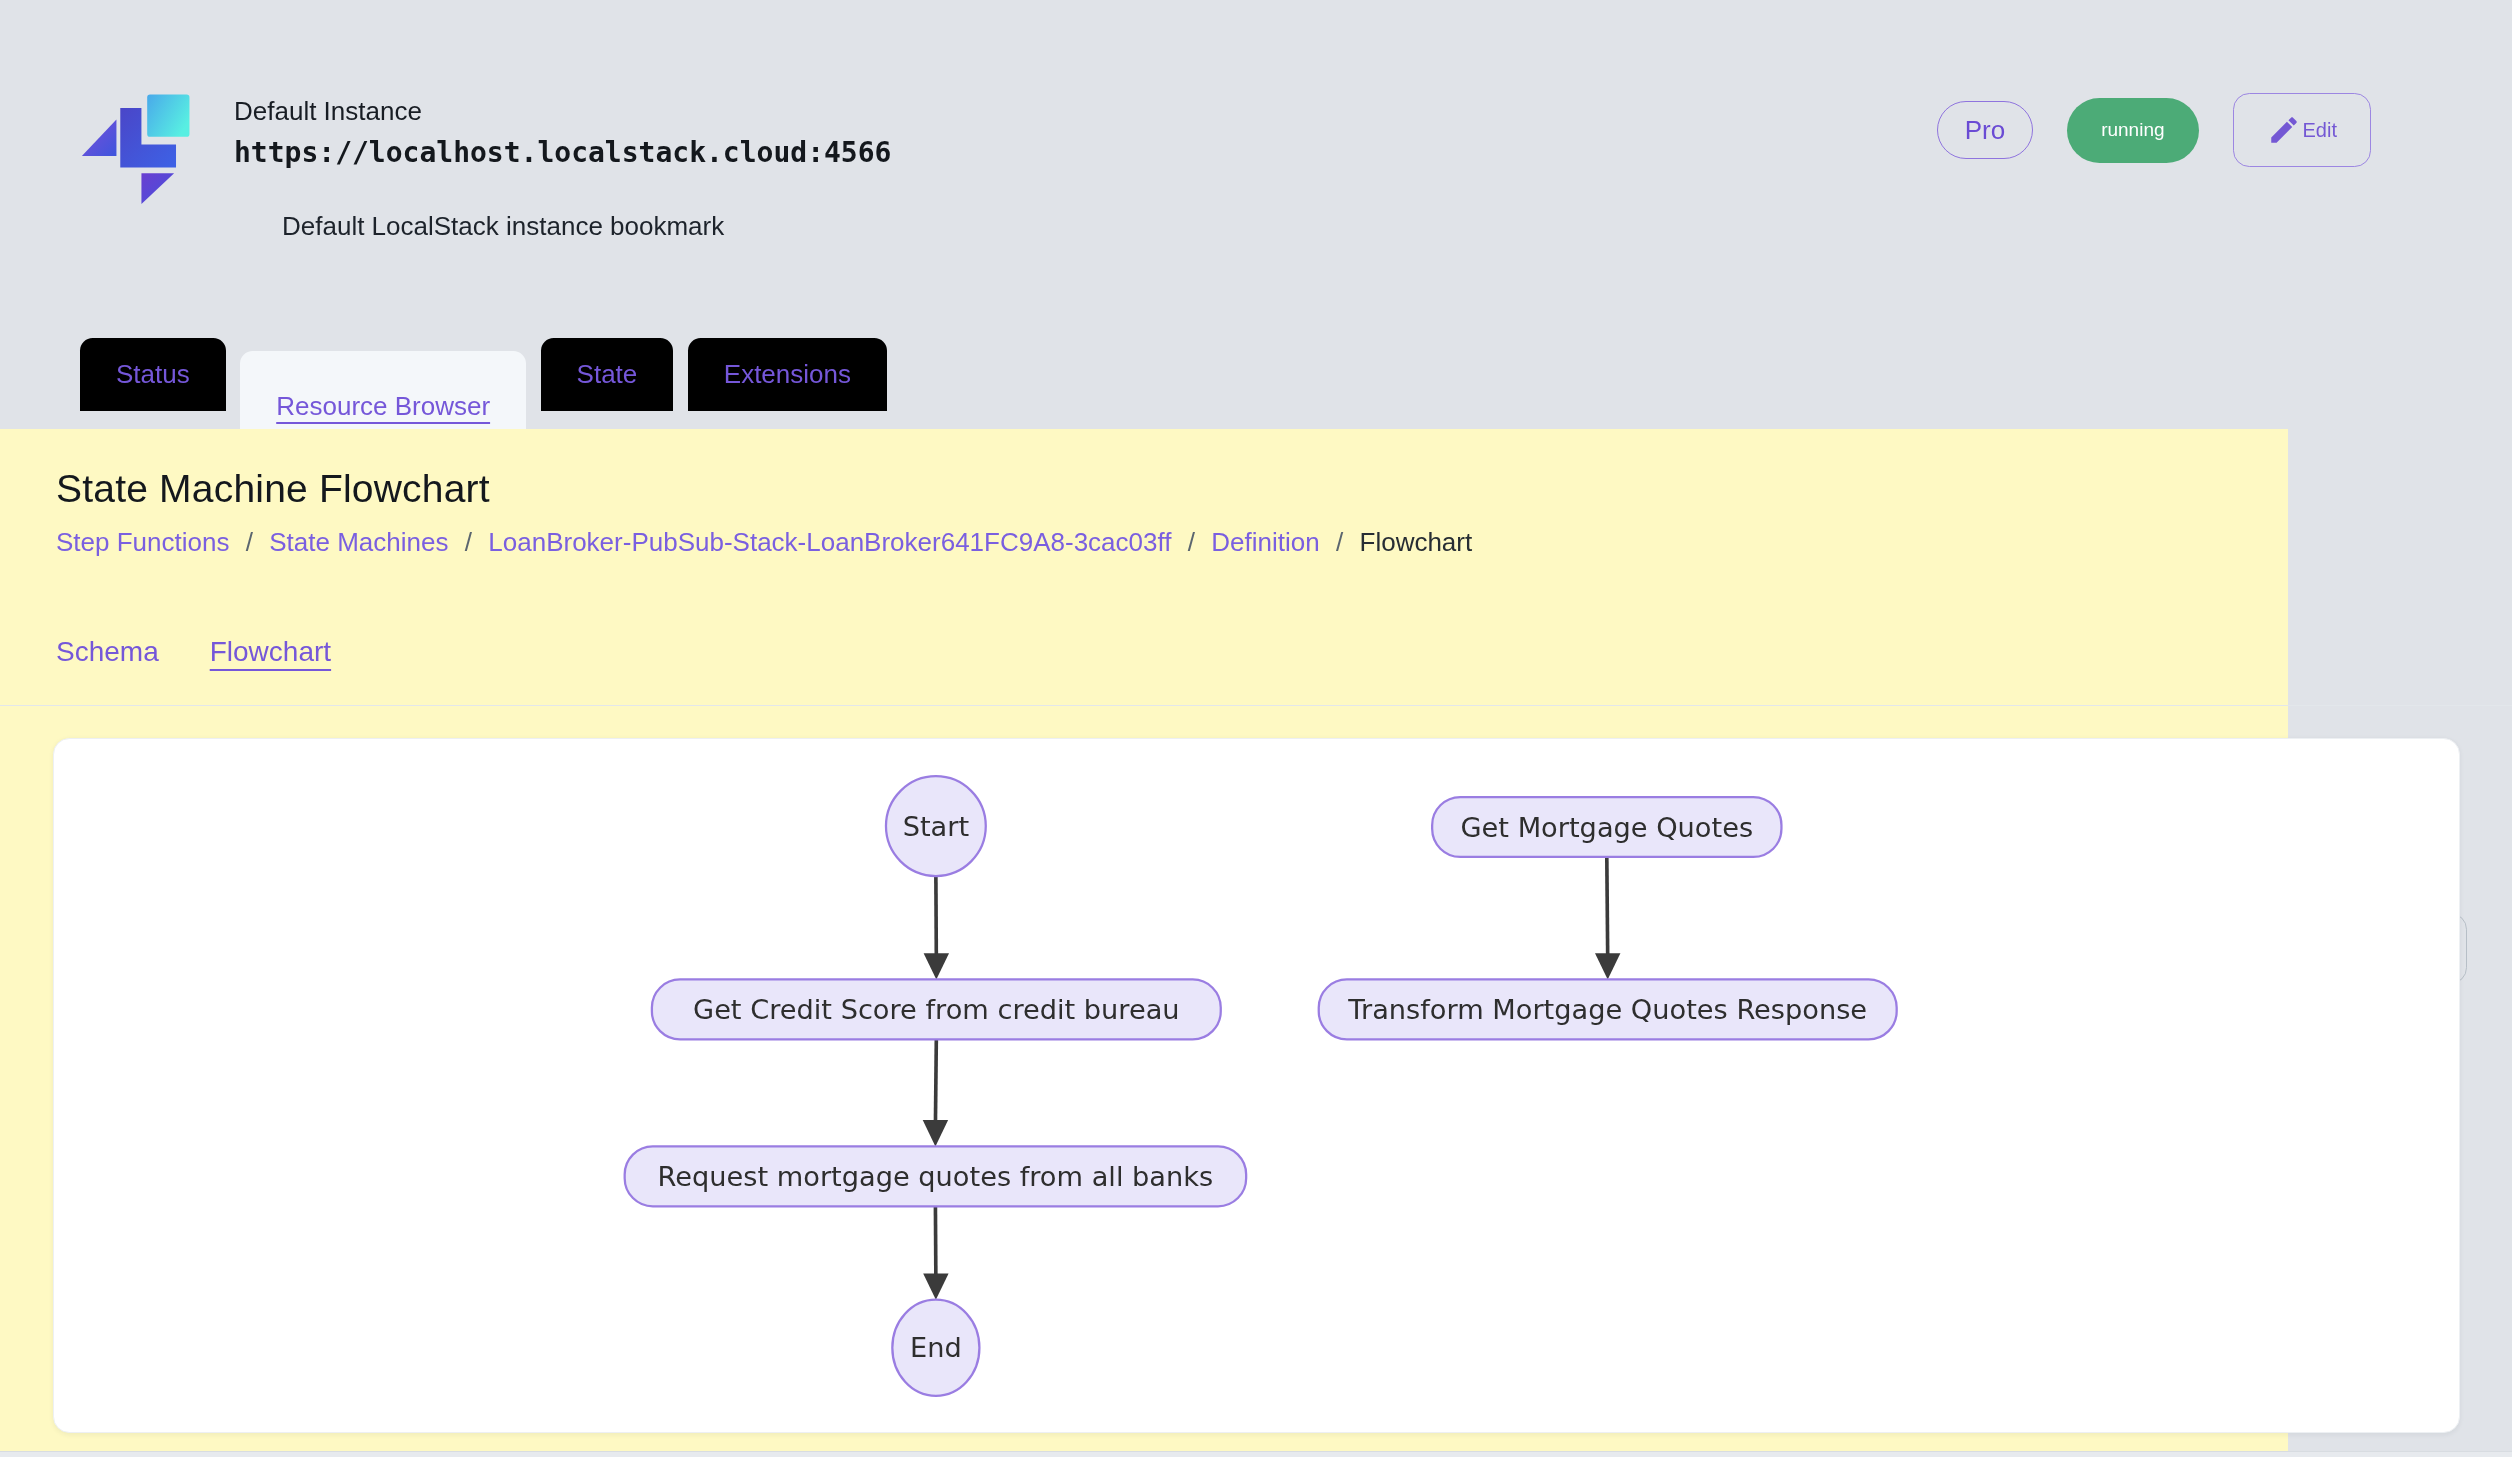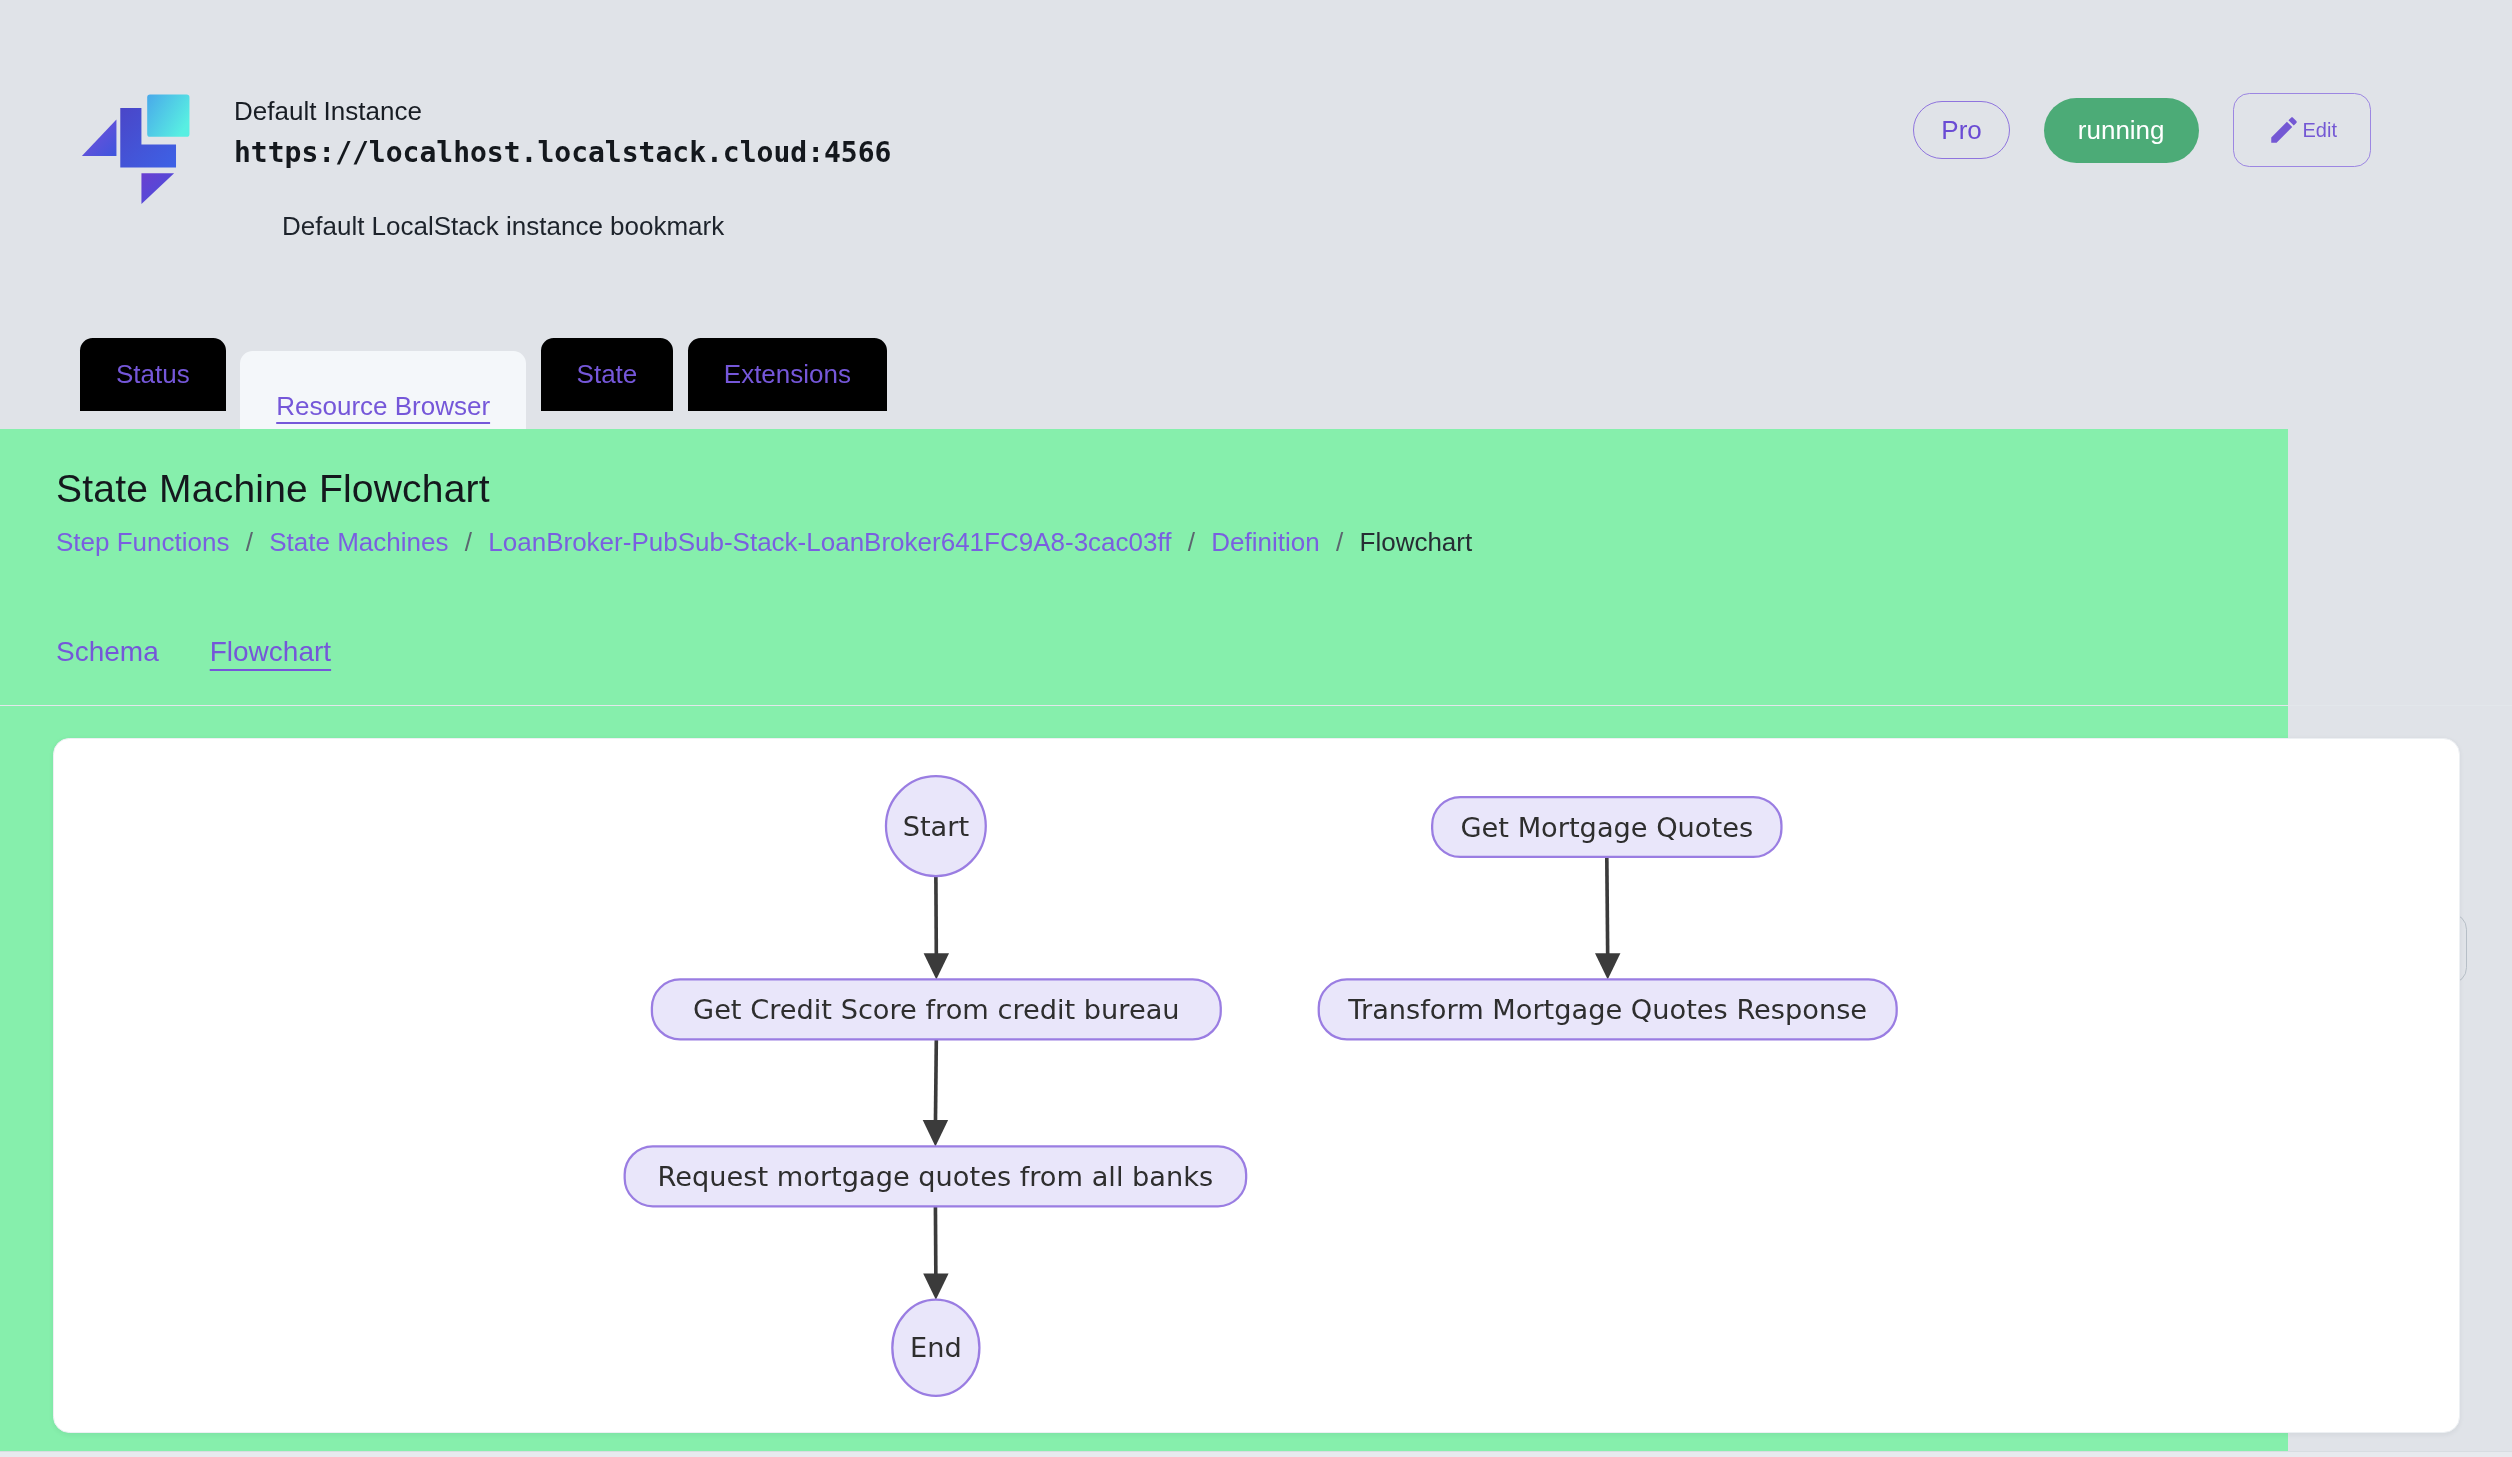--- a/index.html
+++ b/index.html
@@ -17,39 +17,39 @@
   .instance-name { font-size:26px; color:#181d24; }
   .instance-url  { margin-top:9px; font-family:"DejaVu Sans Mono","Liberation Mono",monospace; font-weight:bold; font-size:28px; color:#14181d; }
   .instance-desc { margin-top:42px; font-size:26px; color:#1d232b;margin-left:48px; }
   .header-actions { position:absolute; right:141px; top:93px; display:flex; align-items:center; gap:34px; }
   .pro-chip {
     height:58px; padding:0 27px; display:flex; align-items:center; justify-content:center;
     border:1.8px solid #8f74de; border-radius:29px; color:#6a4bd4; font-size:26px;
   }
   .running-badge {
     height:65px; padding:0 34px; display:flex; align-items:center; justify-content:flex-start;
-    background:#4cab77; border-radius:33px; color:#ffffff; font-size:26px;
+    background:#4cab77; border-radius:33px; color:#ffffff; font-size:19px;
   }
   .edit-btn {
     height:74px; padding:0 33px; display:flex; align-items:center; gap:2px;
     border:1.8px solid #9c86e2; border-radius:16.3px; background:transparent;
     color:#7458d4; font-size:20px; cursor:pointer; font-family:inherit;
   }
   .edit-btn svg { width:34px; height:34px; }
 
   .tabs-row { position:absolute; left:80px; bottom:0; display:flex; align-items:flex-end; gap:14.5px; height:78px; }
   .tab {
     height:73px; padding:0 36px; display:flex; align-items:center; justify-content:center;
     background:#000000; border-radius:12.7px 12.7px 0 0; color:#7557d9; font-size:26px;
     margin-bottom:18px; cursor:pointer; white-space:nowrap;
   }
   .tab.active { height:78px; margin-bottom:0; background:#f4f7fa; }
   .tab.active .tab-label { text-decoration:underline; text-underline-offset:7.3px; text-decoration-thickness:1.8px;margin-top:32px; }
 
-  .panel { position:absolute; left:0; top:429px; width:2288px; height:1028px; background:#86efac; }
+  .panel { position:absolute; left:0; top:429px; width:2288px; height:1028px; background:#fef9c3; }
   .page-title { position:absolute; left:56px; top:38px; font-size:39px; color:#14181d; letter-spacing:0.2px; }
   .breadcrumb { position:absolute; left:56px; top:98px; font-size:26px; display:flex; gap:16.3px; align-items:center; white-space:nowrap; }
   .crumb-link { color:#7a5fe0; cursor:pointer; }
   .crumb-current { color:#272d34; }
   .crumb-sep { color:#5b666f; }
 
   .field {
     position:absolute; height:71px; border:1.8px solid #b7bfc7; border-radius:16.3px; background:transparent;
   }
   .field-label {

